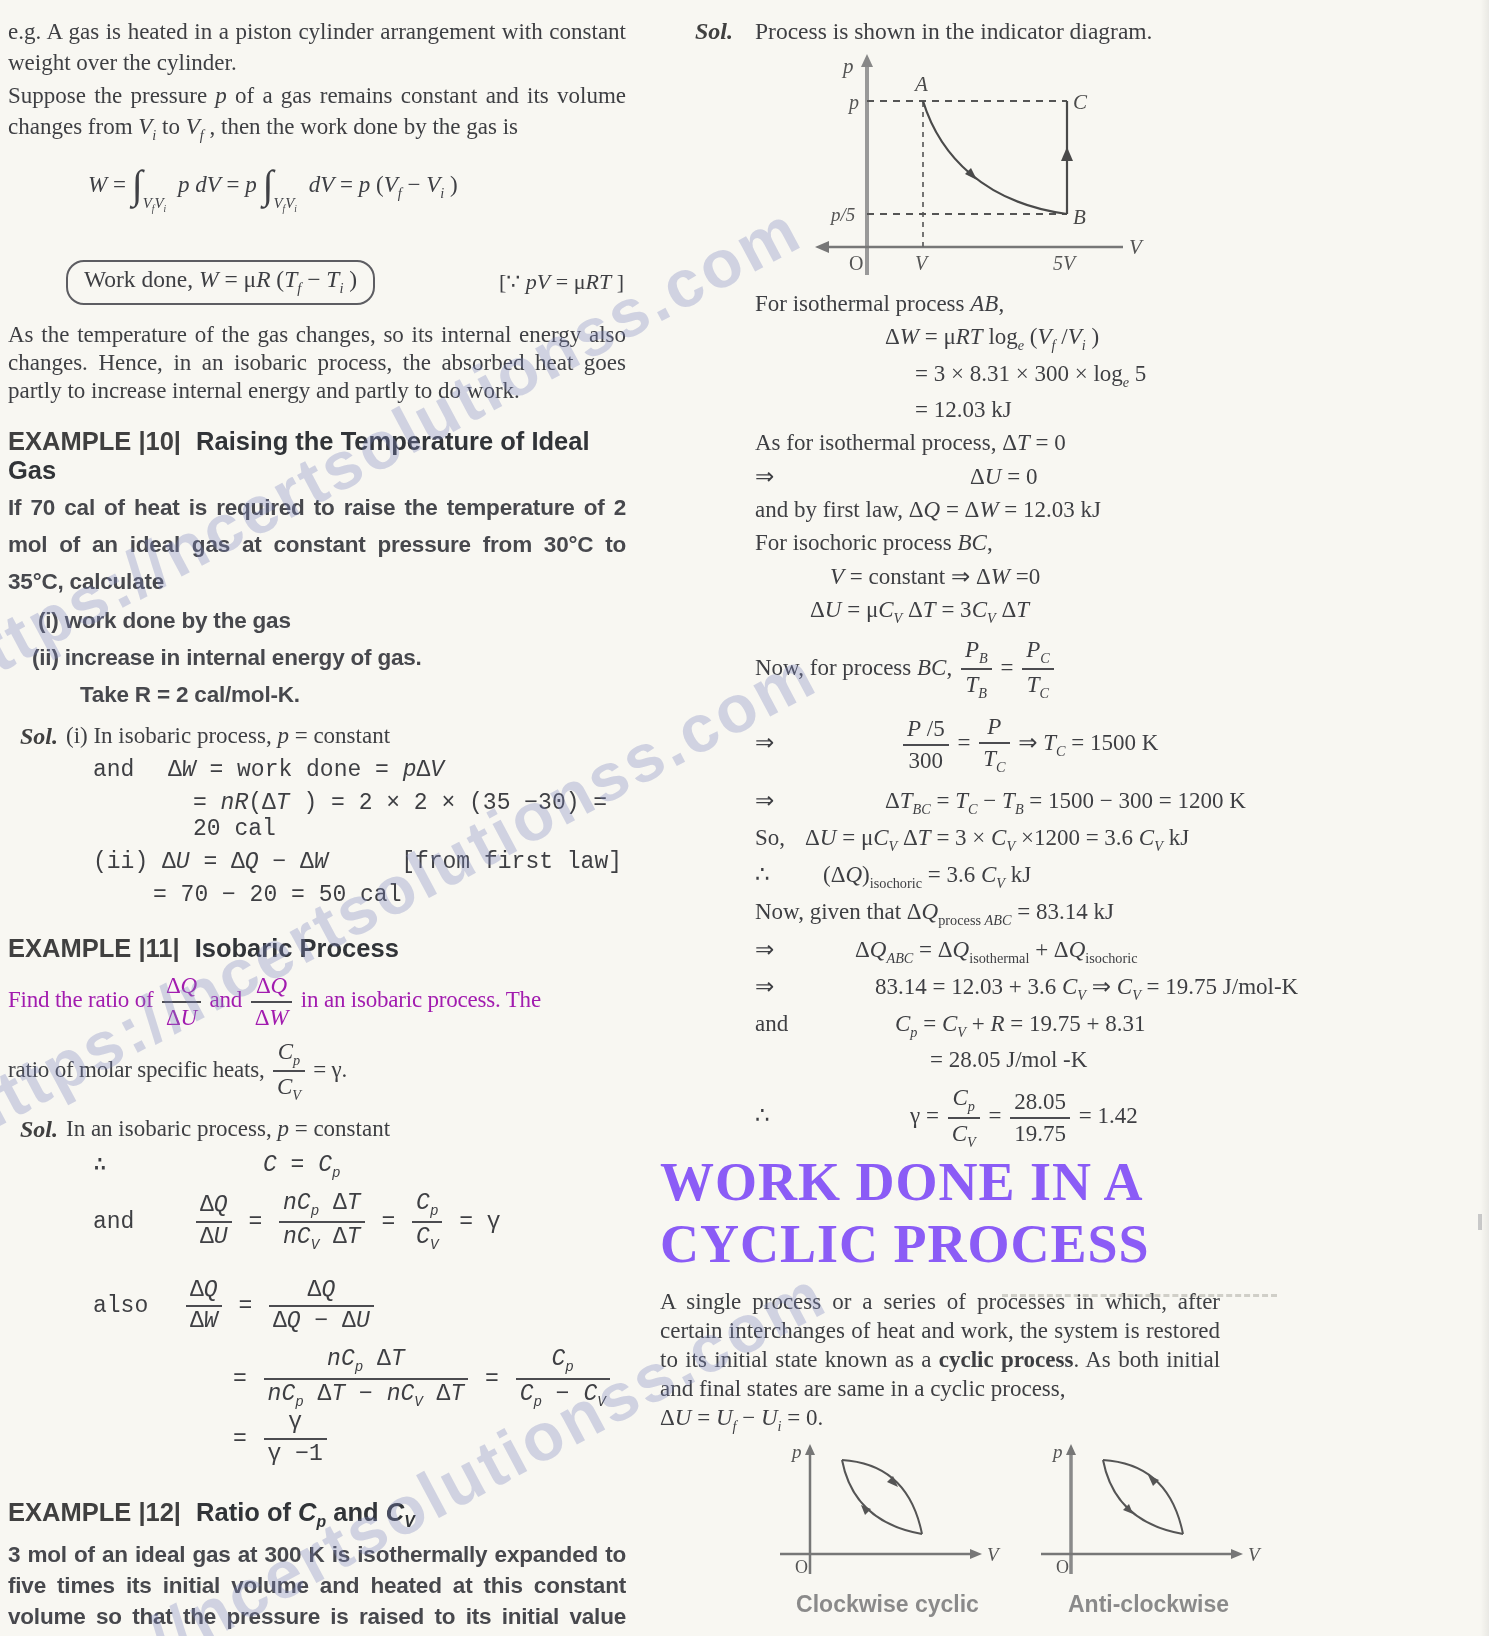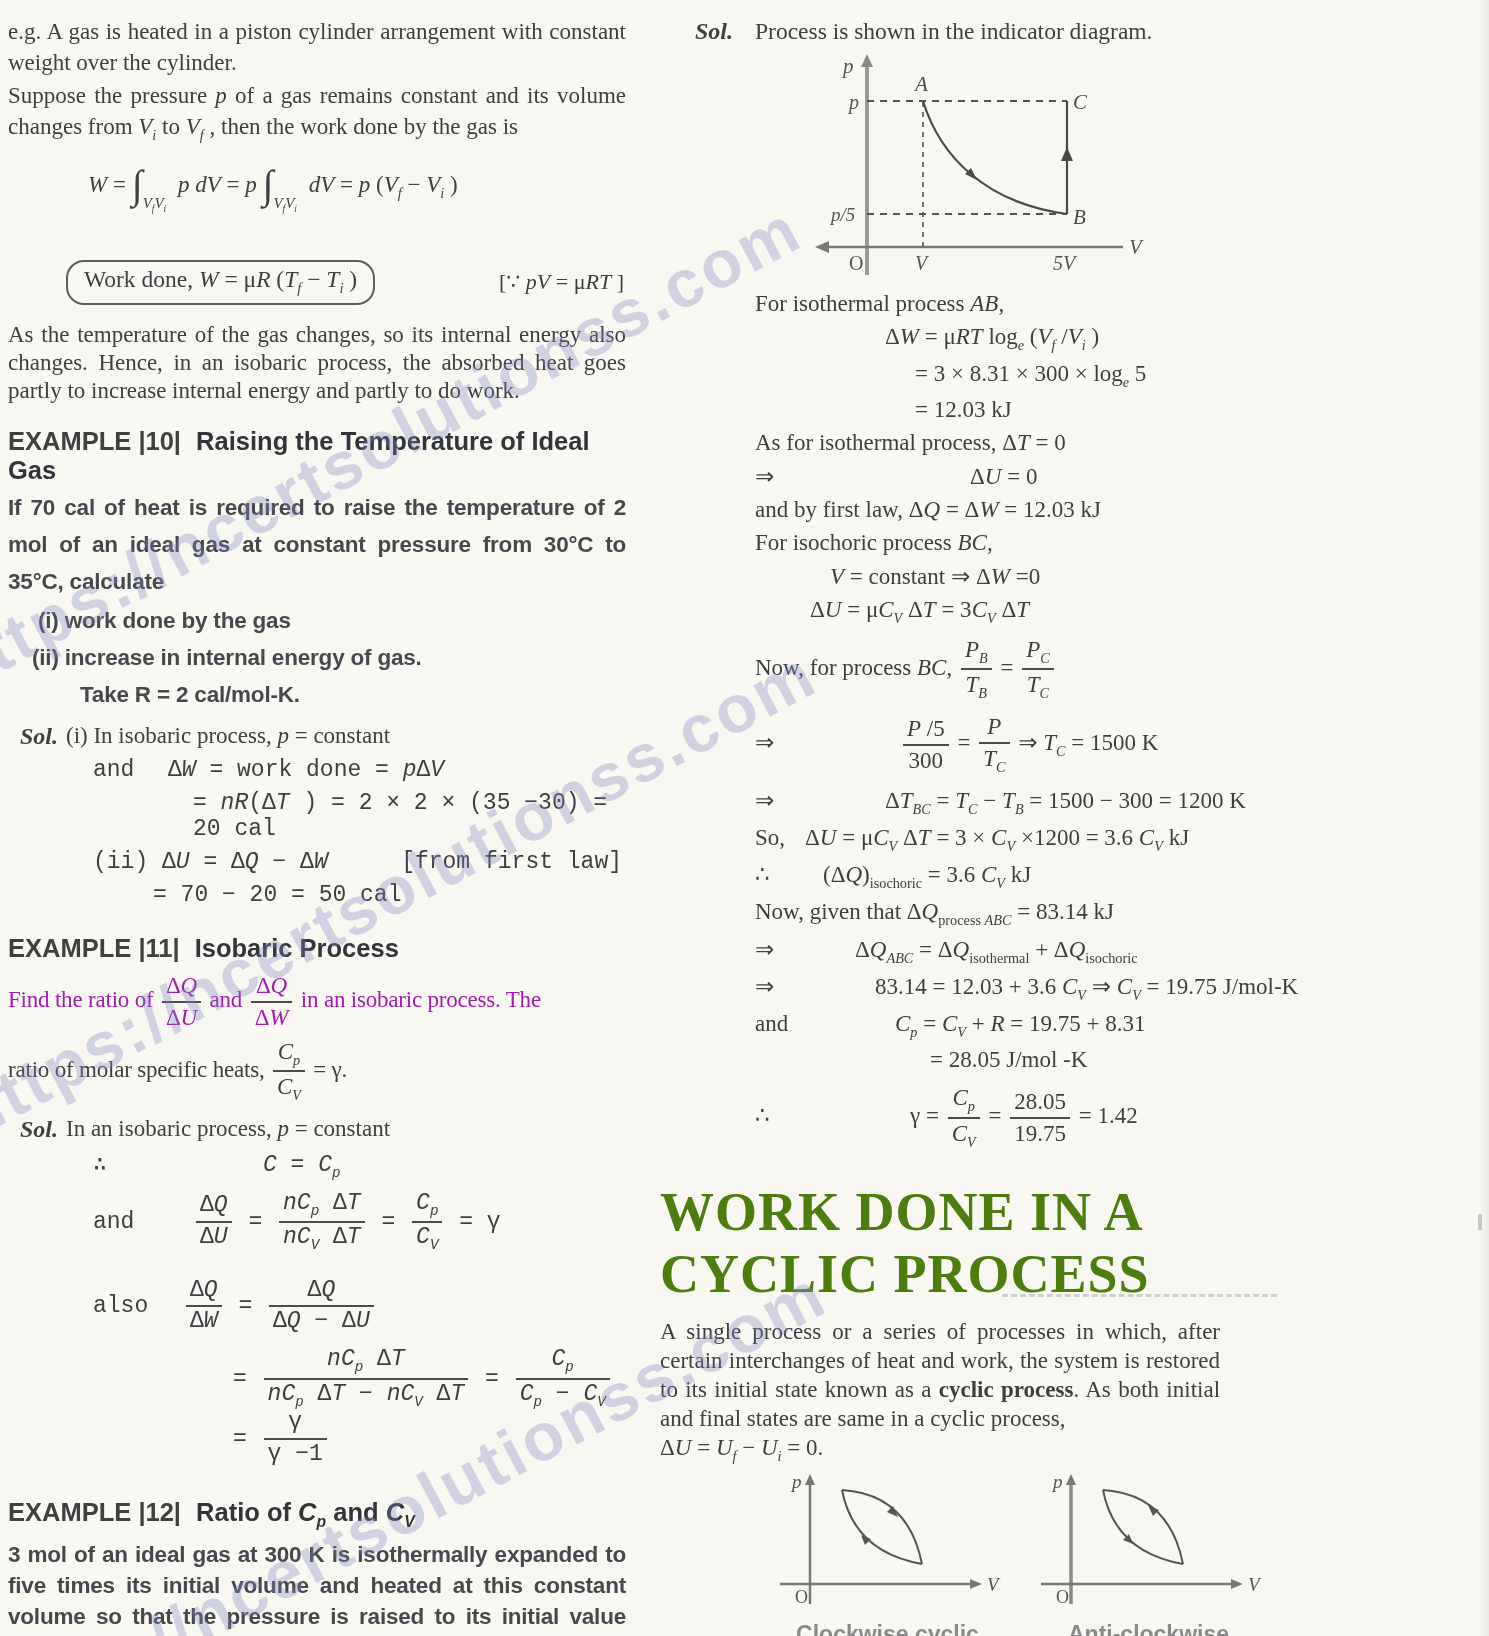--- a/index.html
+++ b/index.html
@@ -41,21 +41,21 @@
   .bnote{margin-left:auto;margin-right:2px;font-size:22px;}
   .solrow{display:flex;margin-top:10px;font-size:23px;}
   .solh{font-weight:bold;font-style:italic;font-size:24px;color:#404040;width:58px;flex:0 0 58px;padding-left:12px;box-sizing:border-box;}
   .ln{margin-top:7px;font-size:23px;font-family:Liberation Mono, monospace;}
   .ld{display:inline-block;}
   .flr{float:right;margin-right:4px;}
   
   .rl{padding-left:95px;margin-top:7px;font-size:23px;}
   .rsol{display:flex;margin-top:12px;font-size:23.5px;}
   .rsol .solh{padding-left:35px;width:95px;flex:0 0 95px;}
-  .bigh{font-weight:bold;font-size:54px;line-height:62px;color:#4d7c0f;letter-spacing:1px;margin-top:30px;}
+  .bigh{font-weight:bold;font-size:54px;line-height:62px;color:#8b5cf6;letter-spacing:1px;}
   .cap{font-family:"Liberation Sans",sans-serif;font-weight:bold;color:#8a8a8a;
        font-size:23px;line-height:29px;text-align:center;margin-top:4px;}
   .drow{display:flex;margin-left:110px;margin-top:2px;gap:26px;}
   .dcol{text-align:center;}
   svg text{font-family:"Liberation Serif",serif;}
   .art-dash{position:absolute;left:1002px;top:1294px;width:275px;border-top:3px dashed rgba(160,158,148,0.45);z-index:1;}
   .art-tick{position:absolute;left:1478px;top:1214px;width:4px;height:16px;background:#c9c9c9;z-index:1;}
   .edge{position:absolute;right:0;top:0;width:9px;height:100%;background:linear-gradient(to left,rgba(0,0,0,0.06),rgba(0,0,0,0));z-index:2;}
 </style>
 </head>

